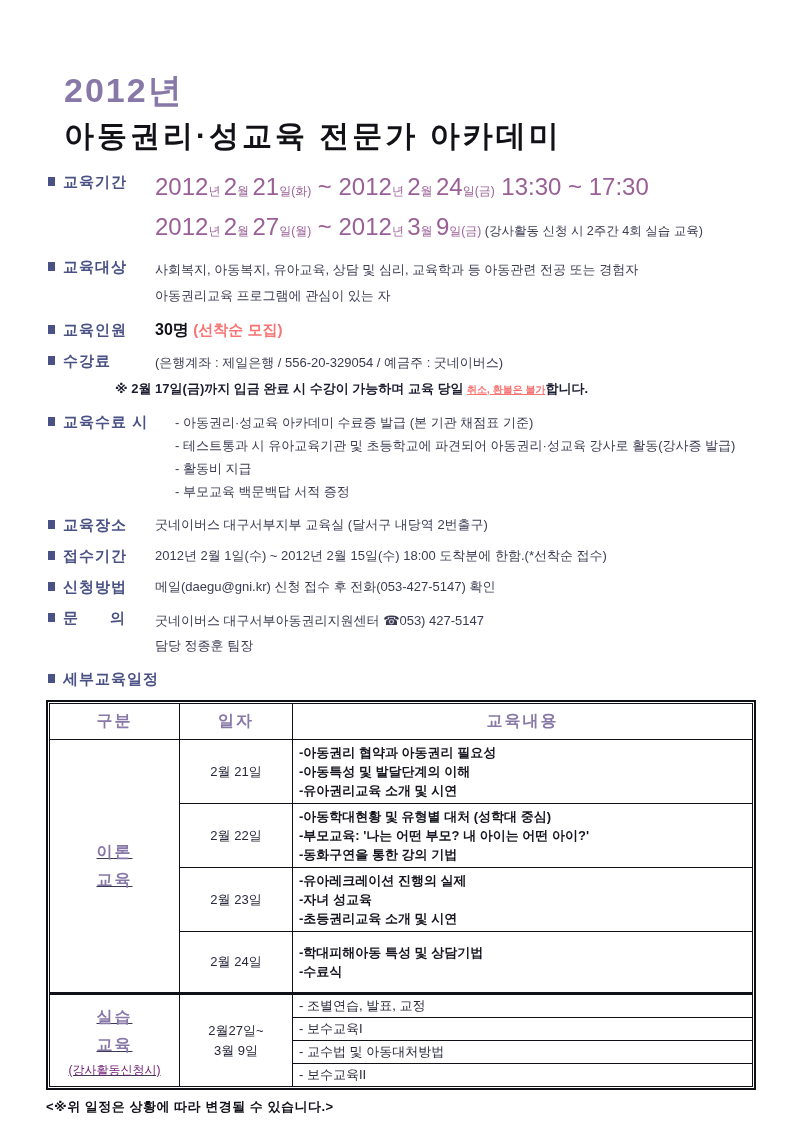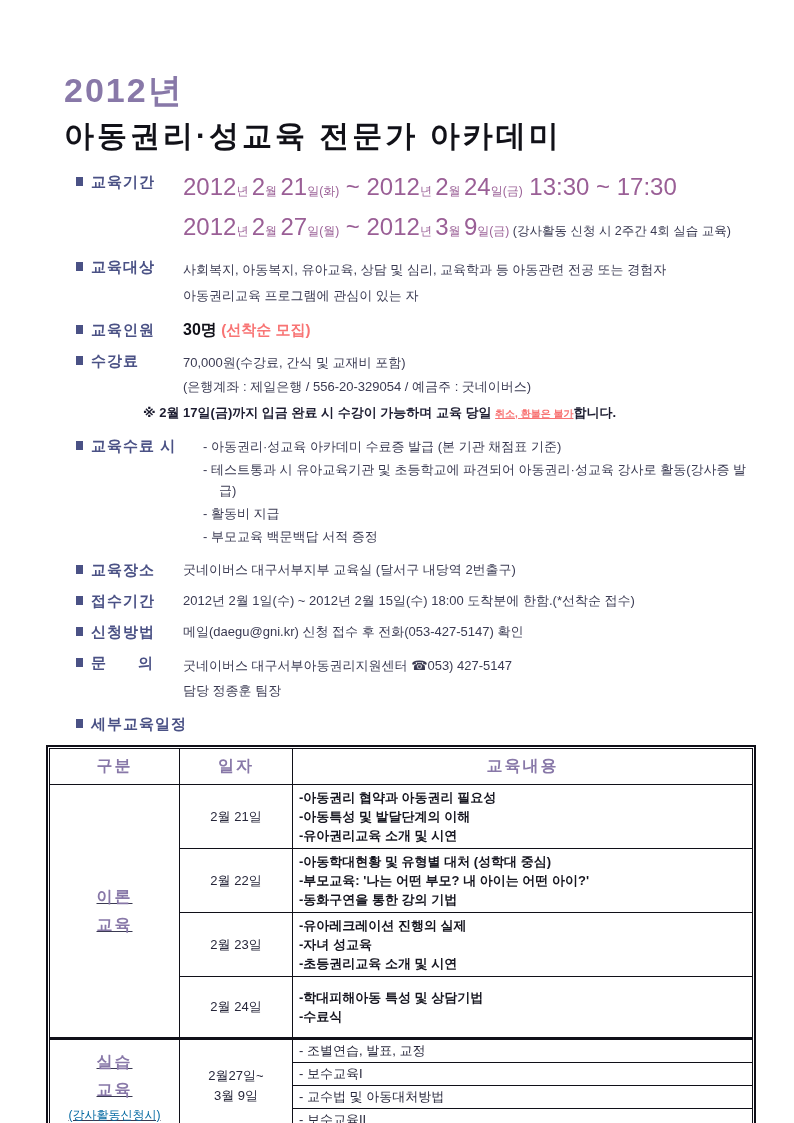--- a/index.html
+++ b/index.html
@@ -16,21 +16,21 @@
   .title-year{
     font-size:34px;font-weight:bold;color:#8878a8;letter-spacing:2px;
     line-height:40px;
   }
   .title-main{
     font-size:30px;font-weight:bold;color:#111118;letter-spacing:3px;
     line-height:44px;margin-top:4px;
   }
 
   
-  .info{padding:14px 40px 0 48px;margin-left:28px;}
+  .info{padding:14px 40px 0 48px;}
   .row{display:flex;align-items:flex-start;margin-bottom:11px;}
   .bullet{
     flex:0 0 auto;width:7px;height:9px;background:#4a5185;
     margin:5px 8px 0 0;
   }
   .lbl{
     flex:0 0 92px;font-size:15px;font-weight:bold;color:#4a5185;
     white-space:pre;letter-spacing:1px;line-height:20px;
   }
   .lbl.wide{flex:0 0 112px;}
@@ -65,21 +65,21 @@
   table.sched col.c1{width:130px;}
   table.sched col.c2{width:113px;}
   table.sched col.c3{width:460px;}
   table.sched th,table.sched td{border:1px solid #101018;vertical-align:middle;}
   th.hdr{
     height:33px;font-size:16px;font-weight:bold;color:#8878a8;
     letter-spacing:2px;text-align:center;
   }
   td.cat{text-align:center;text-decoration:underline;}
   .cat .bline{font-size:16px;font-weight:bold;color:#8878a8;letter-spacing:2px;line-height:28px;}
-  .cat-note{font-size:12px;color:#0369a1;margin-top:2px;line-height:18px;}
+  .cat-note{font-size:12px;color:#701a75;margin-top:2px;line-height:18px;}
   td.date{text-align:center;font-size:13px;color:#26263a;}
   .date .bline{line-height:20px;}
   td.items{padding:3px 6px;}
   .items .bline{font-size:13px;font-weight:bold;color:#15151f;line-height:19px;}
   td.prow{font-size:13px;color:#26263a;height:22px;padding:0 6px;}
   tr.thick td{border-top:3px solid #101018;}
   td.theoryrow{height:58px;}
 
   .foot-note{
     margin:4px 0 0 46px;font-size:13px;font-weight:bold;color:#101018;
@@ -122,21 +122,20 @@
       <div class="content cap-line">
         <span class="cap-val">30명 </span>
         <span class="cap-note">(선착순 모집)</span>
       </div>
     </div>
 
     <div class="row">
       <span class="bullet"></span>
       <span class="lbl">수강료</span>
       <div class="content">
-        <div class="fee-line">70,000원(수강료, 간식 및 교재비 포함)</div>
         <div class="fee-line">(은행계좌 : 제일은행 / 556-20-329054 /  예금주 : 굿네이버스)</div>
         <div class="fee-note"><span class="seg-b">※ 2월 17일(금)까지 입금 완료 시 수강이 가능하며 교육 당일 </span><span class="seg-ru">취소, 환불은 불가</span><span class="seg-b">합니다.</span></div>
       </div>
     </div>
 
     <div class="row">
       <span class="bullet"></span>
       <span class="lbl wide">교육수료 시</span>
       <div class="content">
         <div class="comp-item">-  아동권리·성교육 아카데미 수료증 발급 (본 기관 채점표 기준)</div>

